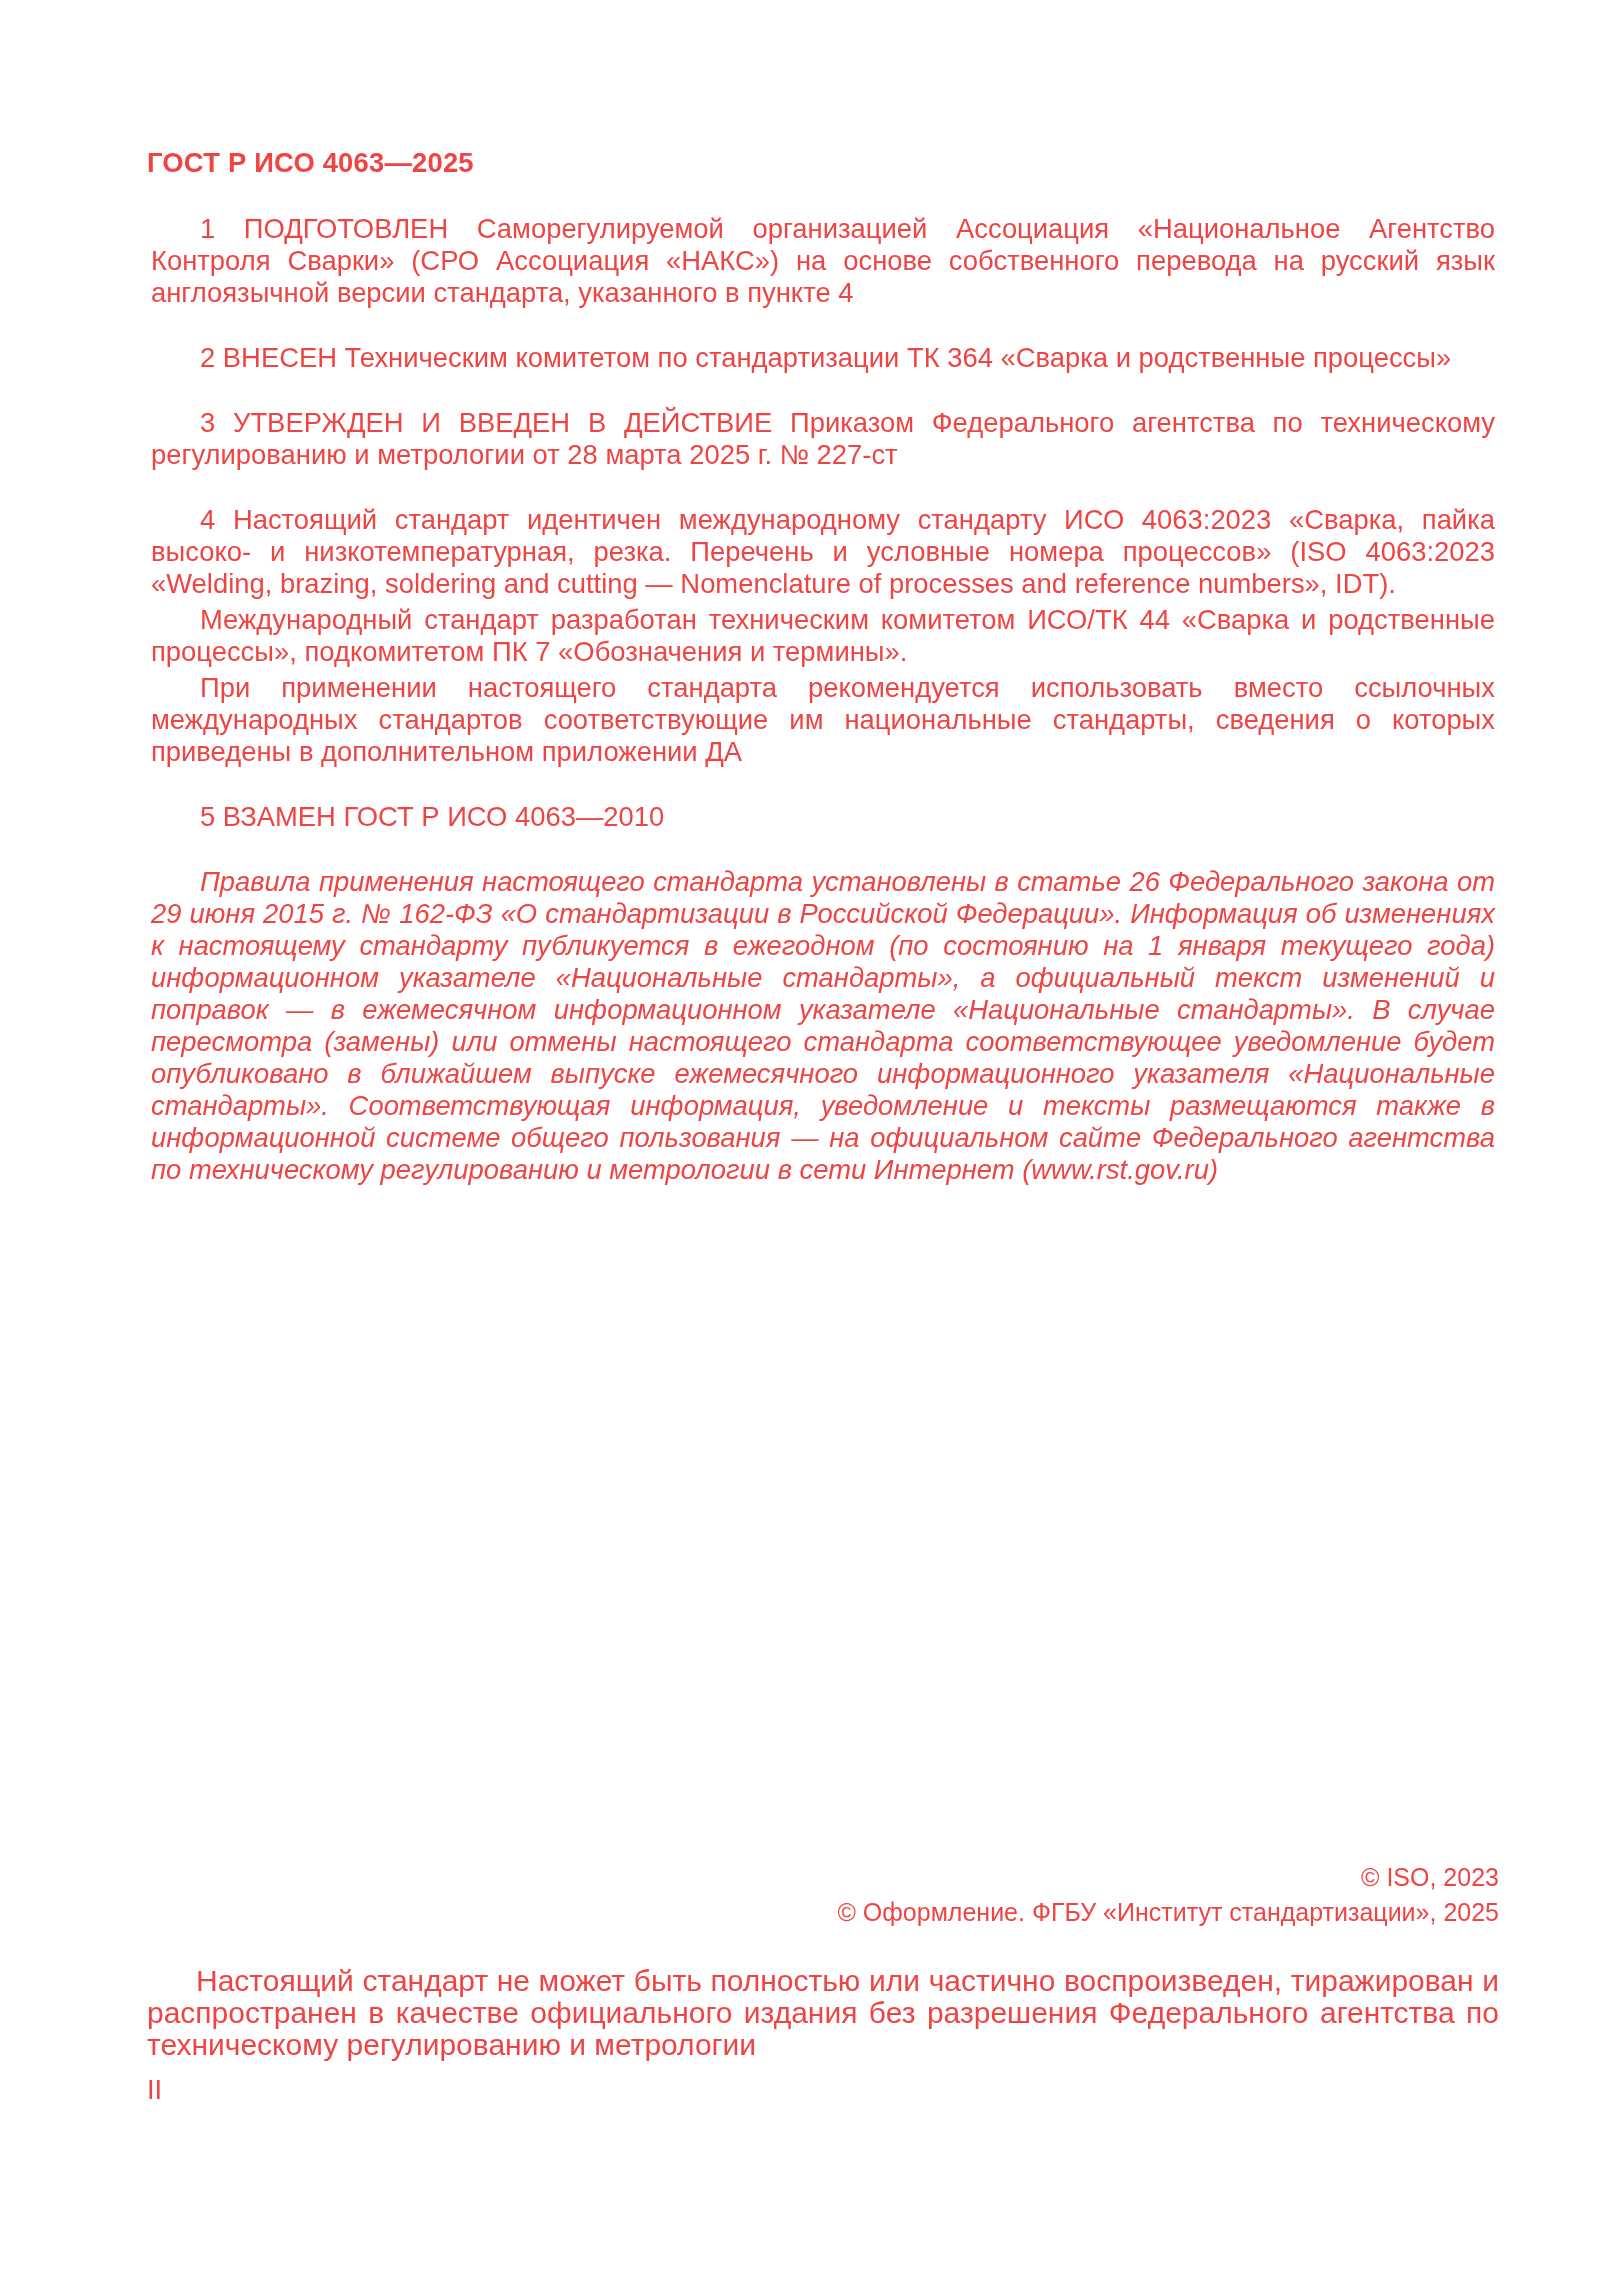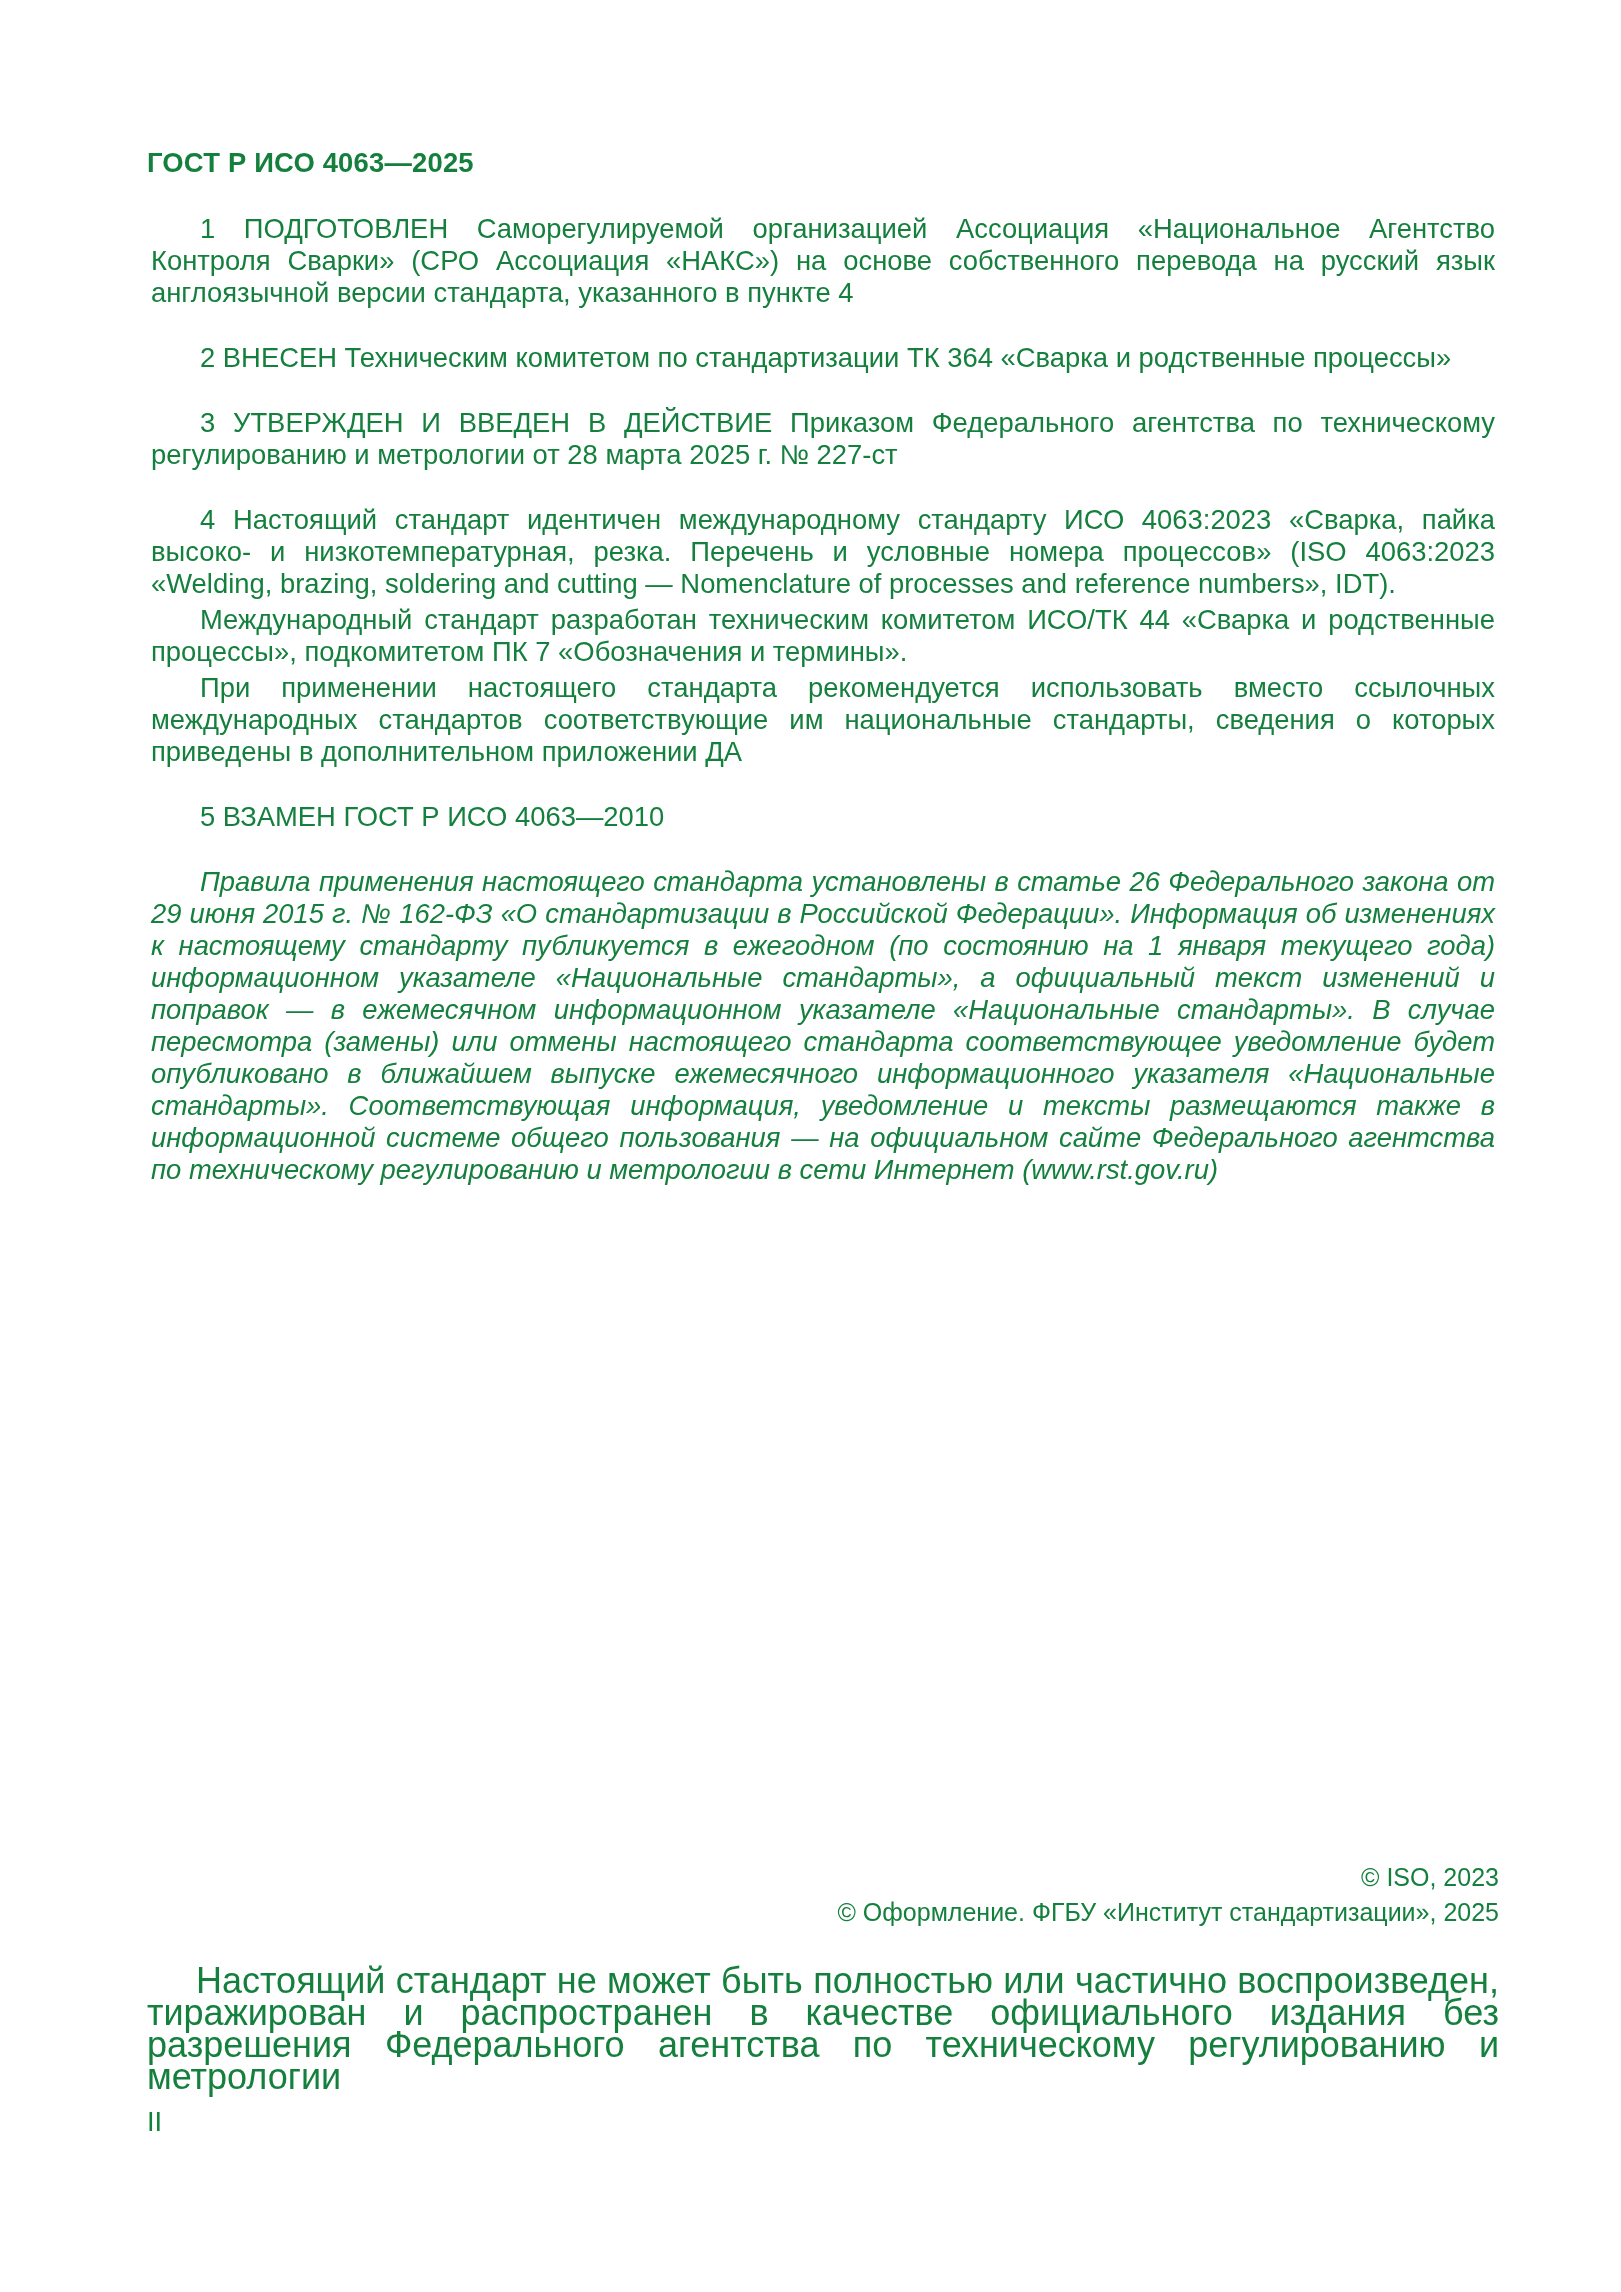--- a/index.html
+++ b/index.html
@@ -5,21 +5,21 @@
   html, body {
     margin: 0;
     padding: 0;
     background: #ffffff;
   }
   .page {
     position: relative;
     width: 1621px;
     height: 2293px;
     background: #ffffff;
-    color: #15803d;
+    color: #ef4444;
     font-family: "Liberation Sans", sans-serif;
     box-sizing: border-box;
     padding: 147px 122px 0 147px;
     overflow: hidden;
   }
   .doc-code {
     font-size: 27.4px;
     font-weight: bold;
     letter-spacing: 0.2px;
   }
@@ -52,21 +52,21 @@
     right: 122px;
     top: 1860px;
   }
   .copyright-line {
     font-size: 25px;
     line-height: 35px;
     text-align: right;
     margin: 0;
   }
   p.notice {
-    font-size: 36px;
+    font-size: 30px;
     line-height: 32px;
     margin: 35px 0 0 0;
     text-align: justify;
     text-indent: 49px;
   }
   .page-number {
     font-size: 27.4px;
     line-height: 32px;
     margin-top: 13px;
   }

